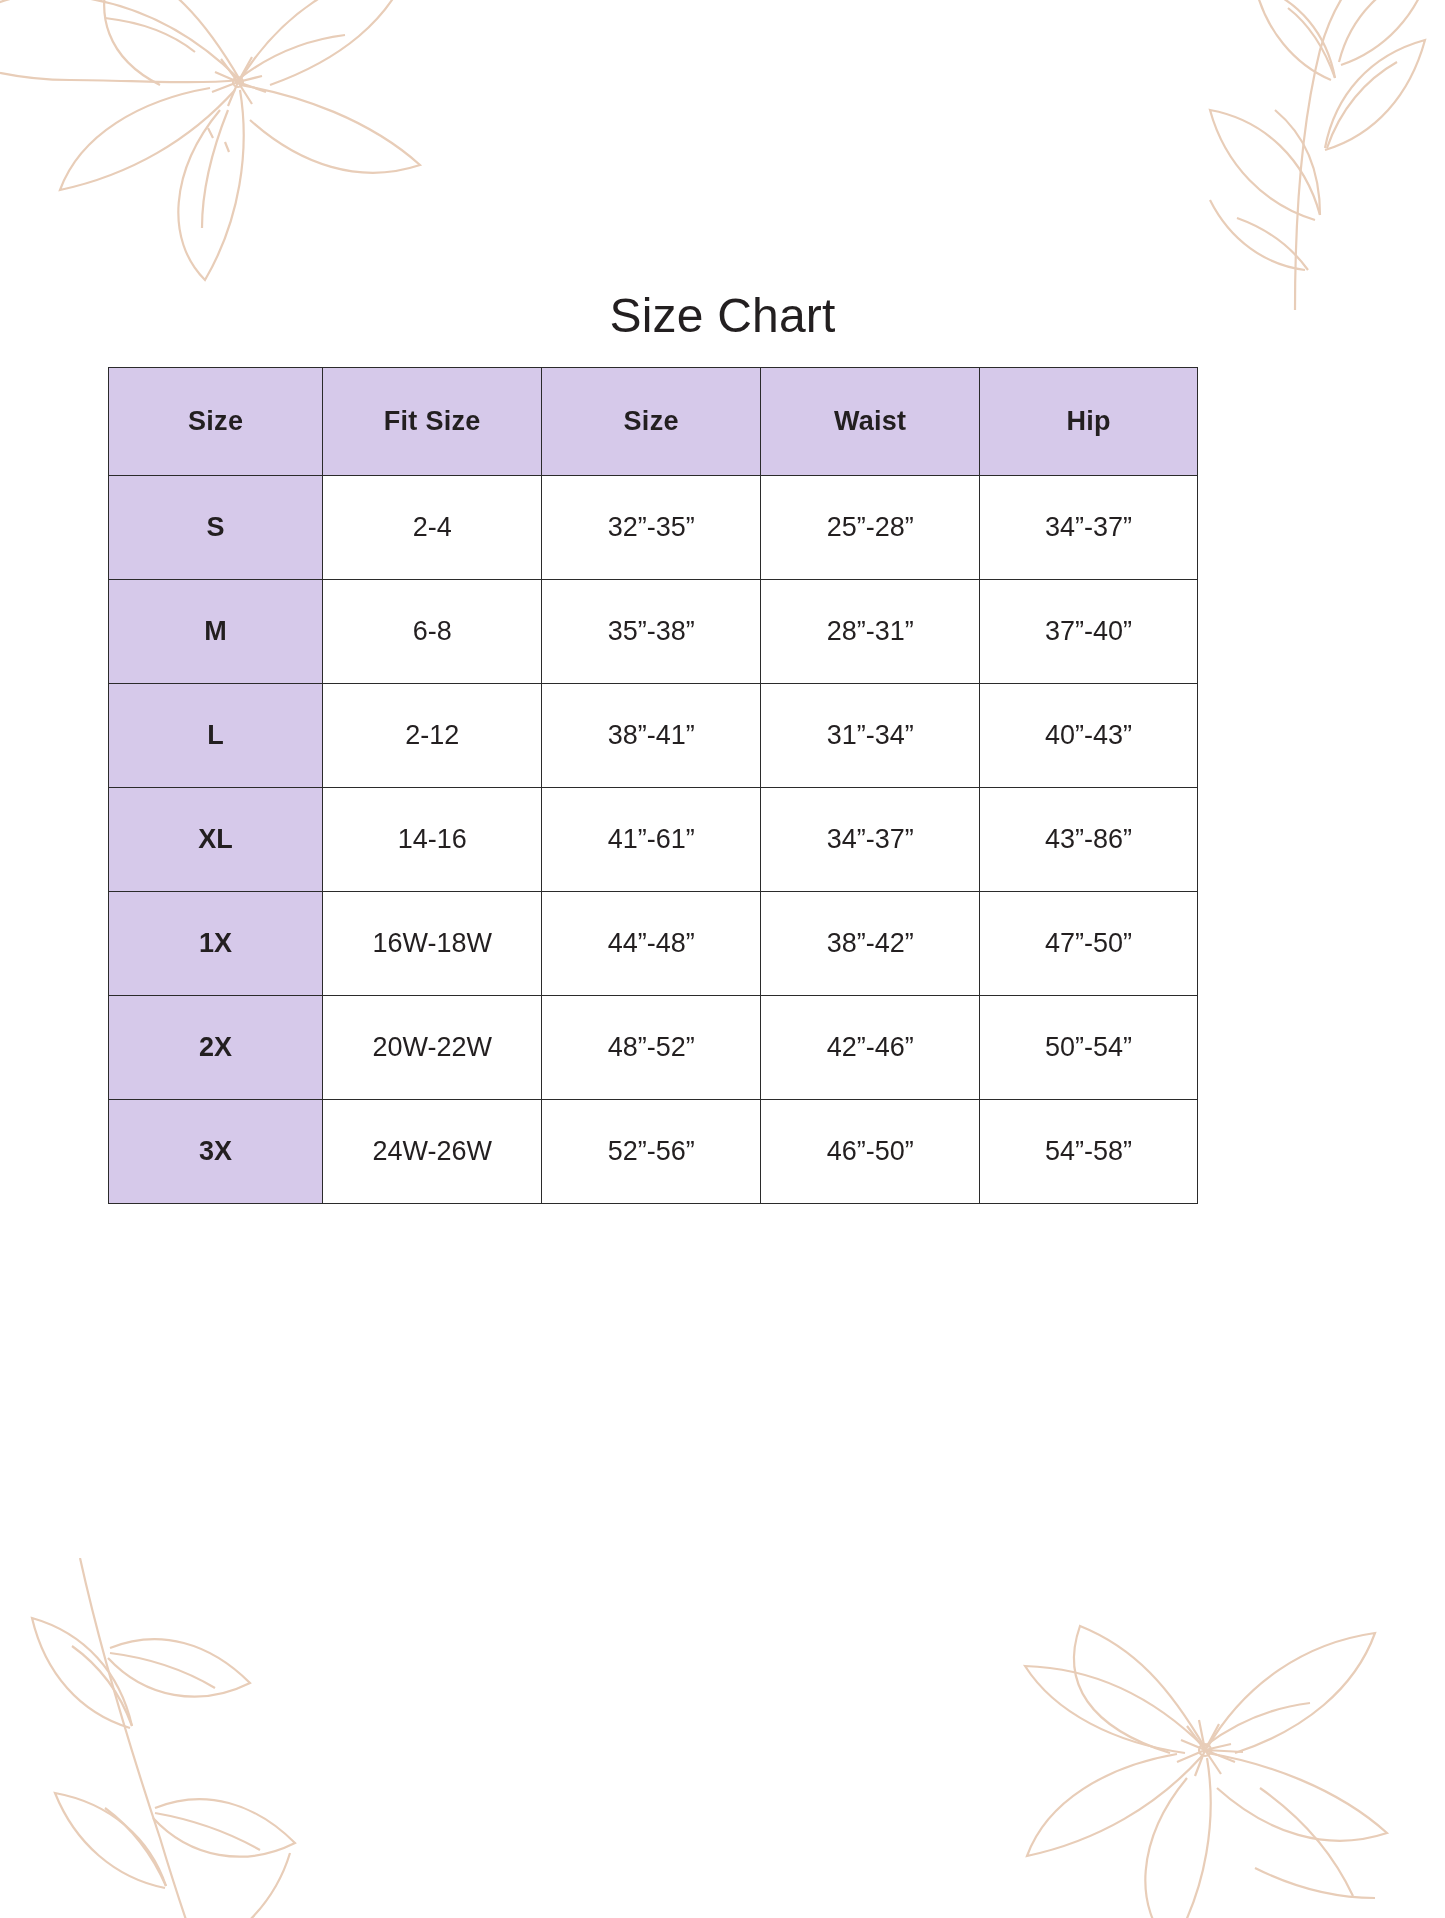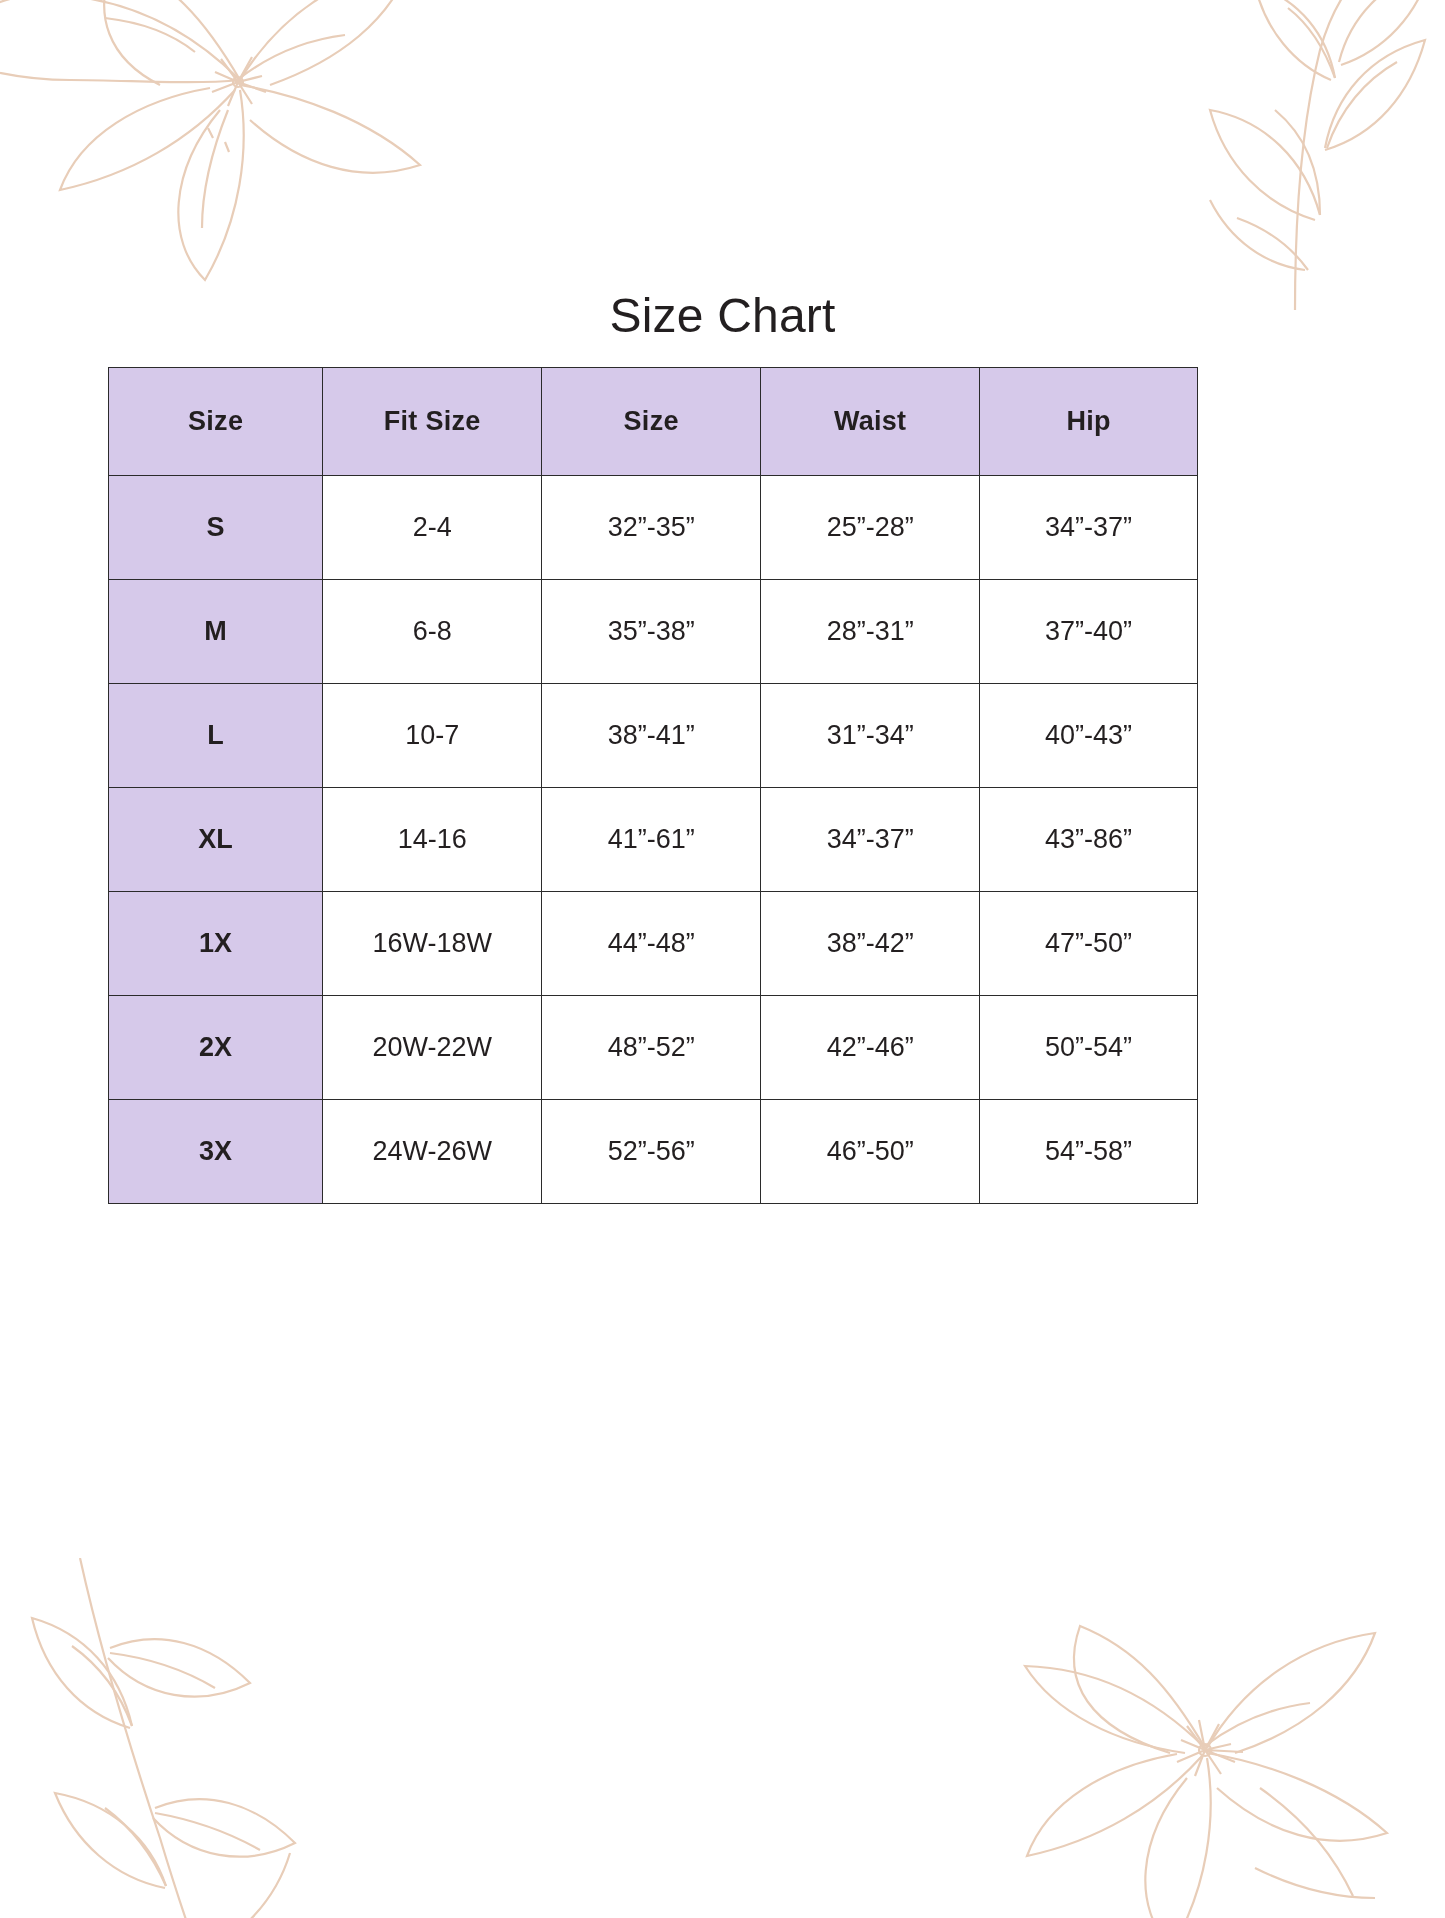--- a/index.html
+++ b/index.html
@@ -196,21 +196,21 @@
         </tr>
         <tr>
           <td class="size-cell">M</td>
           <td>6-8</td>
           <td>35”-38”</td>
           <td>28”-31”</td>
           <td>37”-40”</td>
         </tr>
         <tr>
           <td class="size-cell">L</td>
-          <td>10-7</td>
+          <td>2-12</td>
           <td>38”-41”</td>
           <td>31”-34”</td>
           <td>40”-43”</td>
         </tr>
         <tr>
           <td class="size-cell">XL</td>
           <td>14-16</td>
           <td>41”-61”</td>
           <td>34”-37”</td>
           <td>43”-86”</td>

